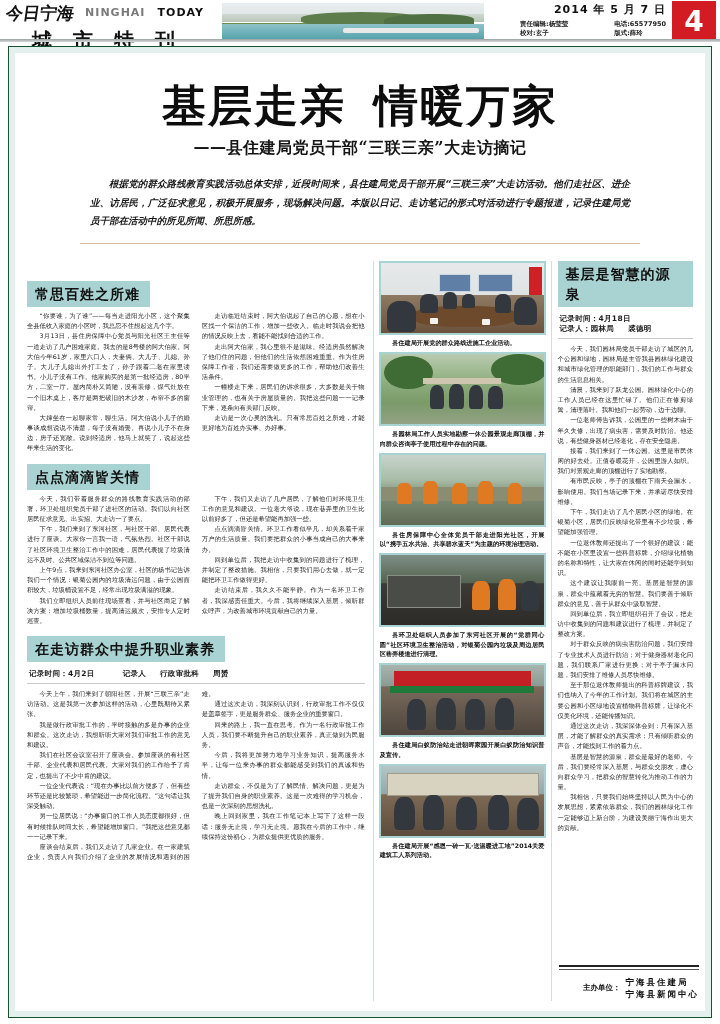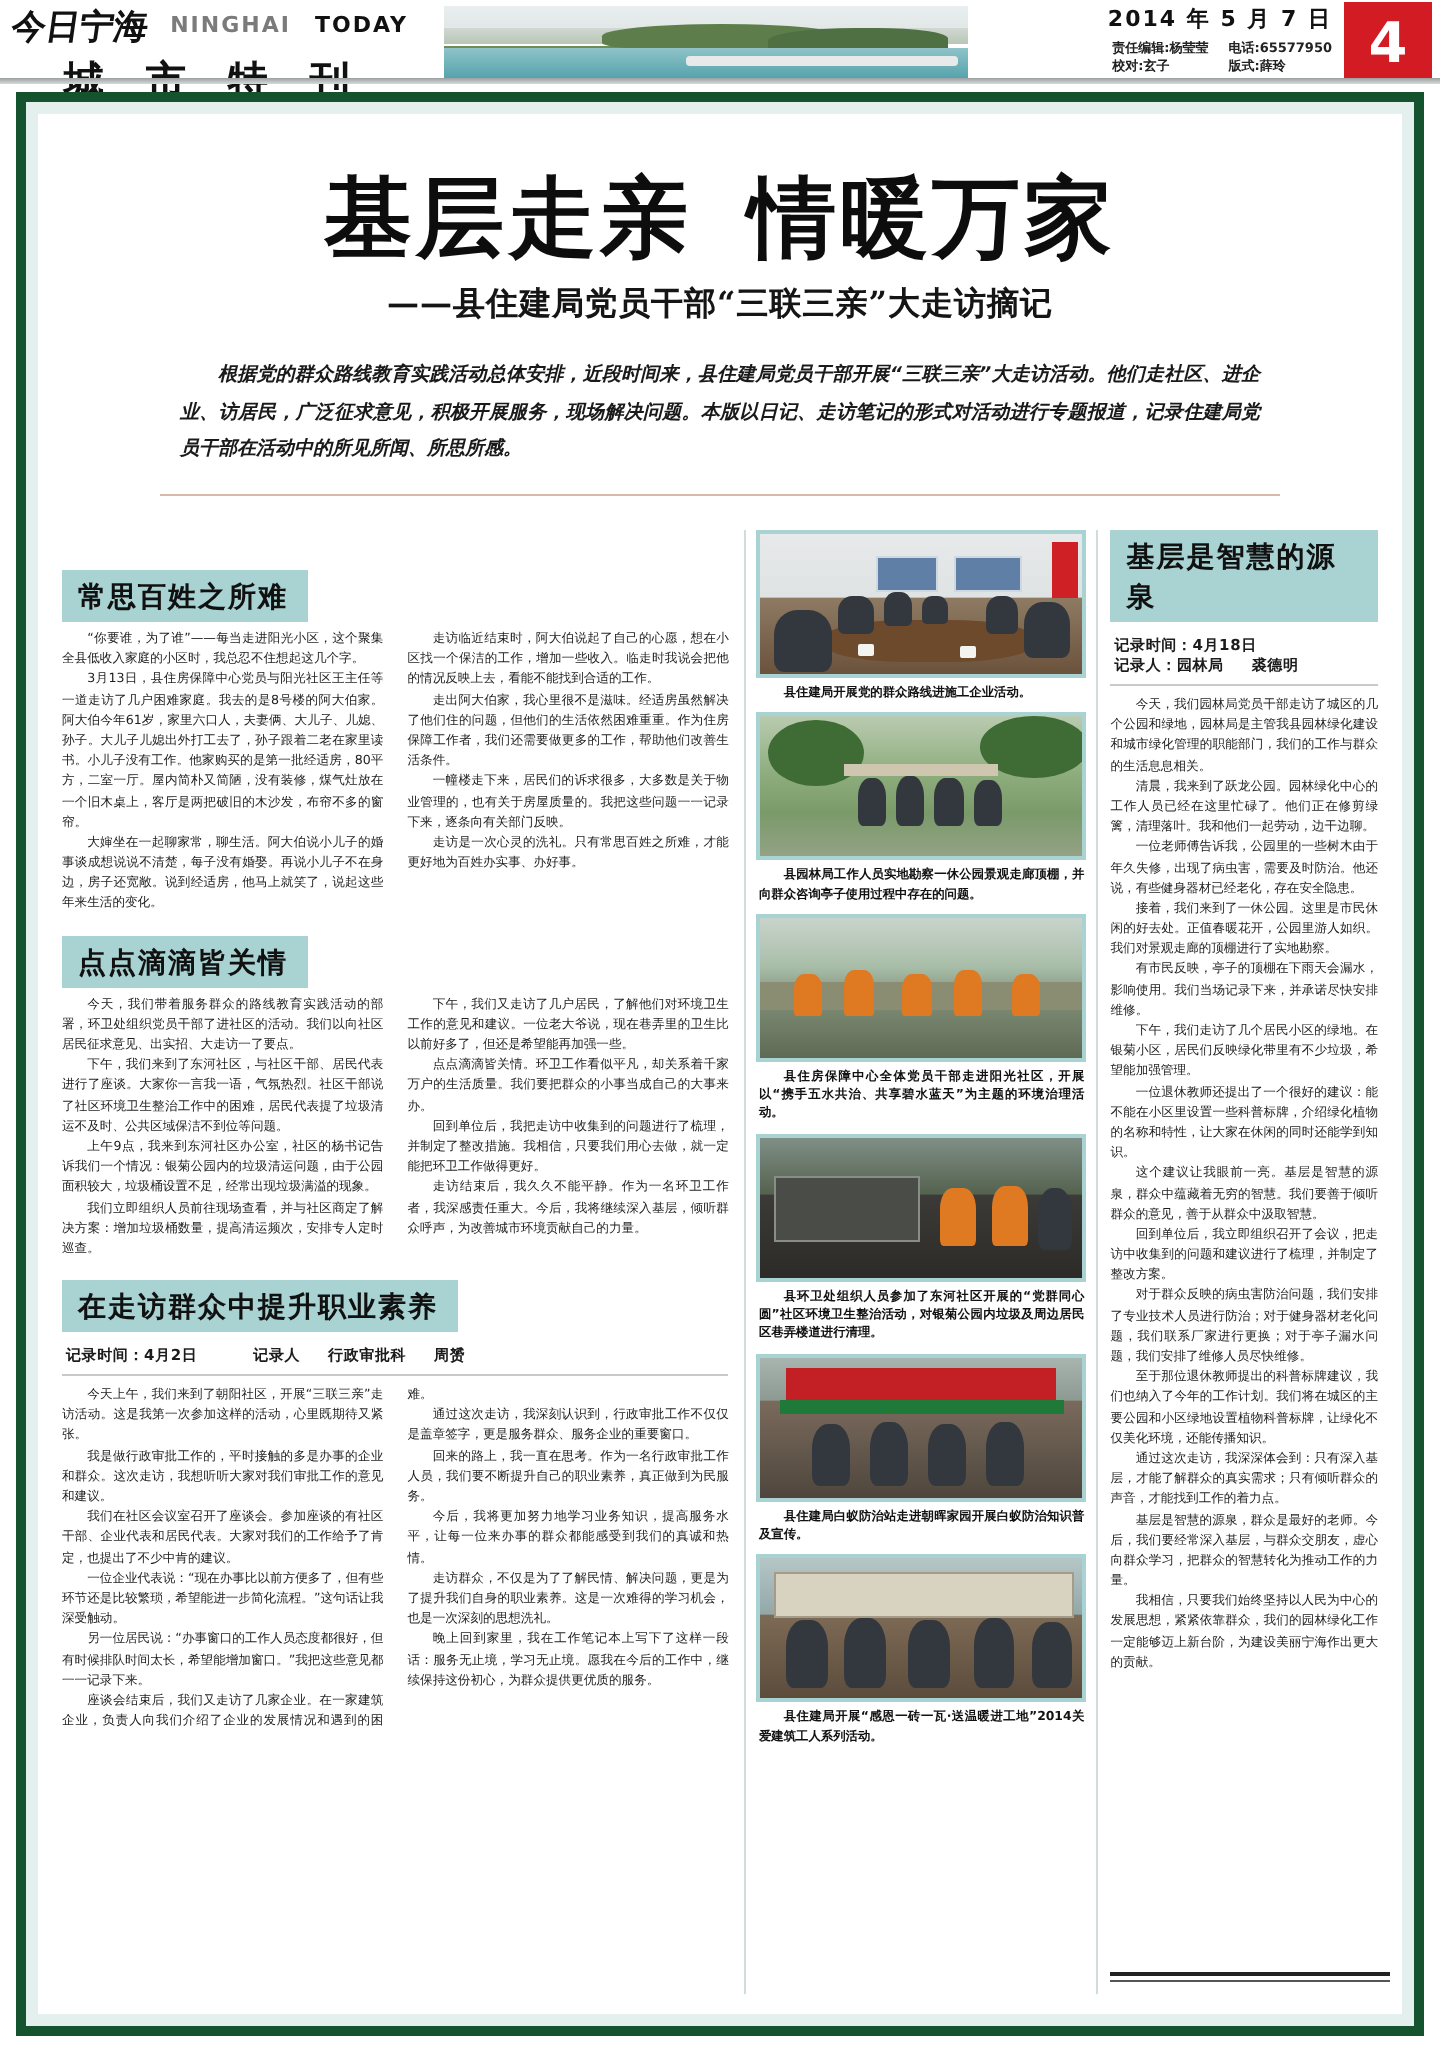--- a/index.html
+++ b/index.html
@@ -36,31 +36,31 @@
     background:#4f7042;border-radius:50% 40% 25% 25%;}
   .mh-water{position:absolute;left:0;top:58%;width:100%;height:42%;
     background:linear-gradient(#8fc3c9,#56a3ad);}
   .mh-bridge{position:absolute;left:46%;top:70%;width:52%;height:5px;
     background:#e8eaea;border-radius:2px;}
   .mh-bank{position:absolute;left:0;top:56%;width:40%;height:10%;background:#6d8d55;}
 
   .mh-right{position:absolute;right:54px;top:2px;width:186px;text-align:right;}
   .mh-date{font-size:11px;font-weight:bold;color:#111;letter-spacing:1px;}
   .mh-credits{margin-top:3px;display:flex;justify-content:flex-end;gap:10px;}
-  .mh-col{font-size:6.5px;color:#222;line-height:1.45;text-align:left;font-weight:bold;}
+  .mh-col{font-size:6.5px;color:#222;line-height:1.45;text-align:left;font-weight:bold;margin-left:36px;}
   .page-badge{position:absolute;right:4px;top:1px;width:44px;height:40px;
     background:#d31b23;color:#fff;font-size:28px;font-weight:bold;
     display:flex;align-items:center;justify-content:center;
     font-family:"DejaVu Sans","Liberation Sans",sans-serif;}
   .mh-rule{position:absolute;left:0;bottom:0;width:100%;height:3px;
     background:linear-gradient(#9aa0a0,#d6d9d9);}
 
   
   .frame{position:absolute;left:8px;top:46px;width:704px;height:972px;
-    background:#e4f0ee;border:5px solid #14532d;box-sizing:border-box;}
+    background:#e4f0ee;border:1px solid #14532d;box-sizing:border-box;}
   .inner{position:absolute;left:6px;top:6px;right:6px;bottom:6px;
     background:#ffffff;box-sizing:border-box;}
 
   
   .headline{text-align:center;padding-top:30px;}
   .headline h1{margin:0;font-family:"DejaVu Serif","Liberation Serif",serif;
     font-size:44px;font-weight:bold;color:#0d0d0d;letter-spacing:2px;
     line-height:1.05;}
   .headline h1 .gap{display:inline-block;width:28px;}
   .headline h2{margin:9px 0 0 0;font-family:"DejaVu Serif","Liberation Serif",serif;
@@ -354,17 +354,24 @@
               <p>基层是智慧的源泉，群众是最好的老师。今后，我们要经常深入基层，与群众交朋友，虚心向群众学习，把群众的智慧转化为推动工作的力量。</p>
               <p>我相信，只要我们始终坚持以人民为中心的发展思想，紧紧依靠群众，我们的园林绿化工作一定能够迈上新台阶，为建设美丽宁海作出更大的贡献。</p>
             </div>
           </div>
         </div>
       </div>
 
       <div class="footer">
         <div class="footer-rule"></div>
         <div class="footer-rule2"></div>
+        <div class="footer-row">
+          <span class="footer-label">主办单位：</span>
+          <span class="footer-vals">
+            <div>宁海县住建局</div>
+            <div>宁海县新闻中心</div>
+          </span>
+        </div>
       </div>
 
     </div>
   </div>
 </div>
 
 </body></html>

